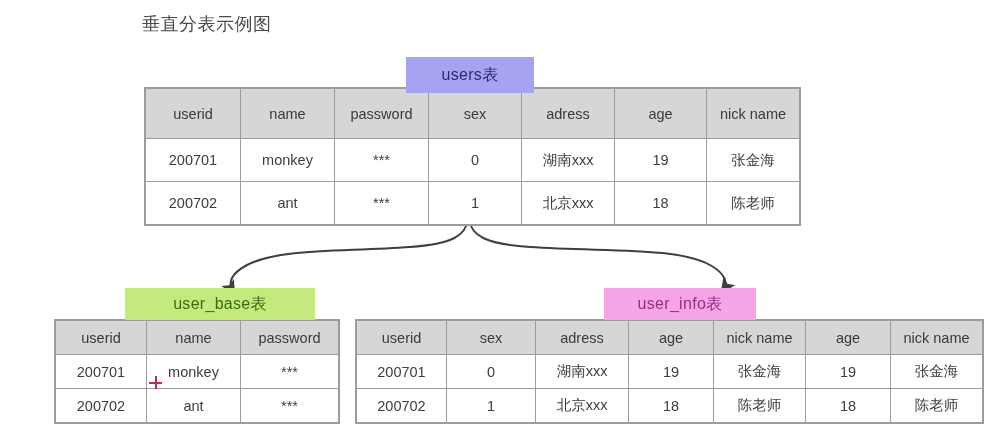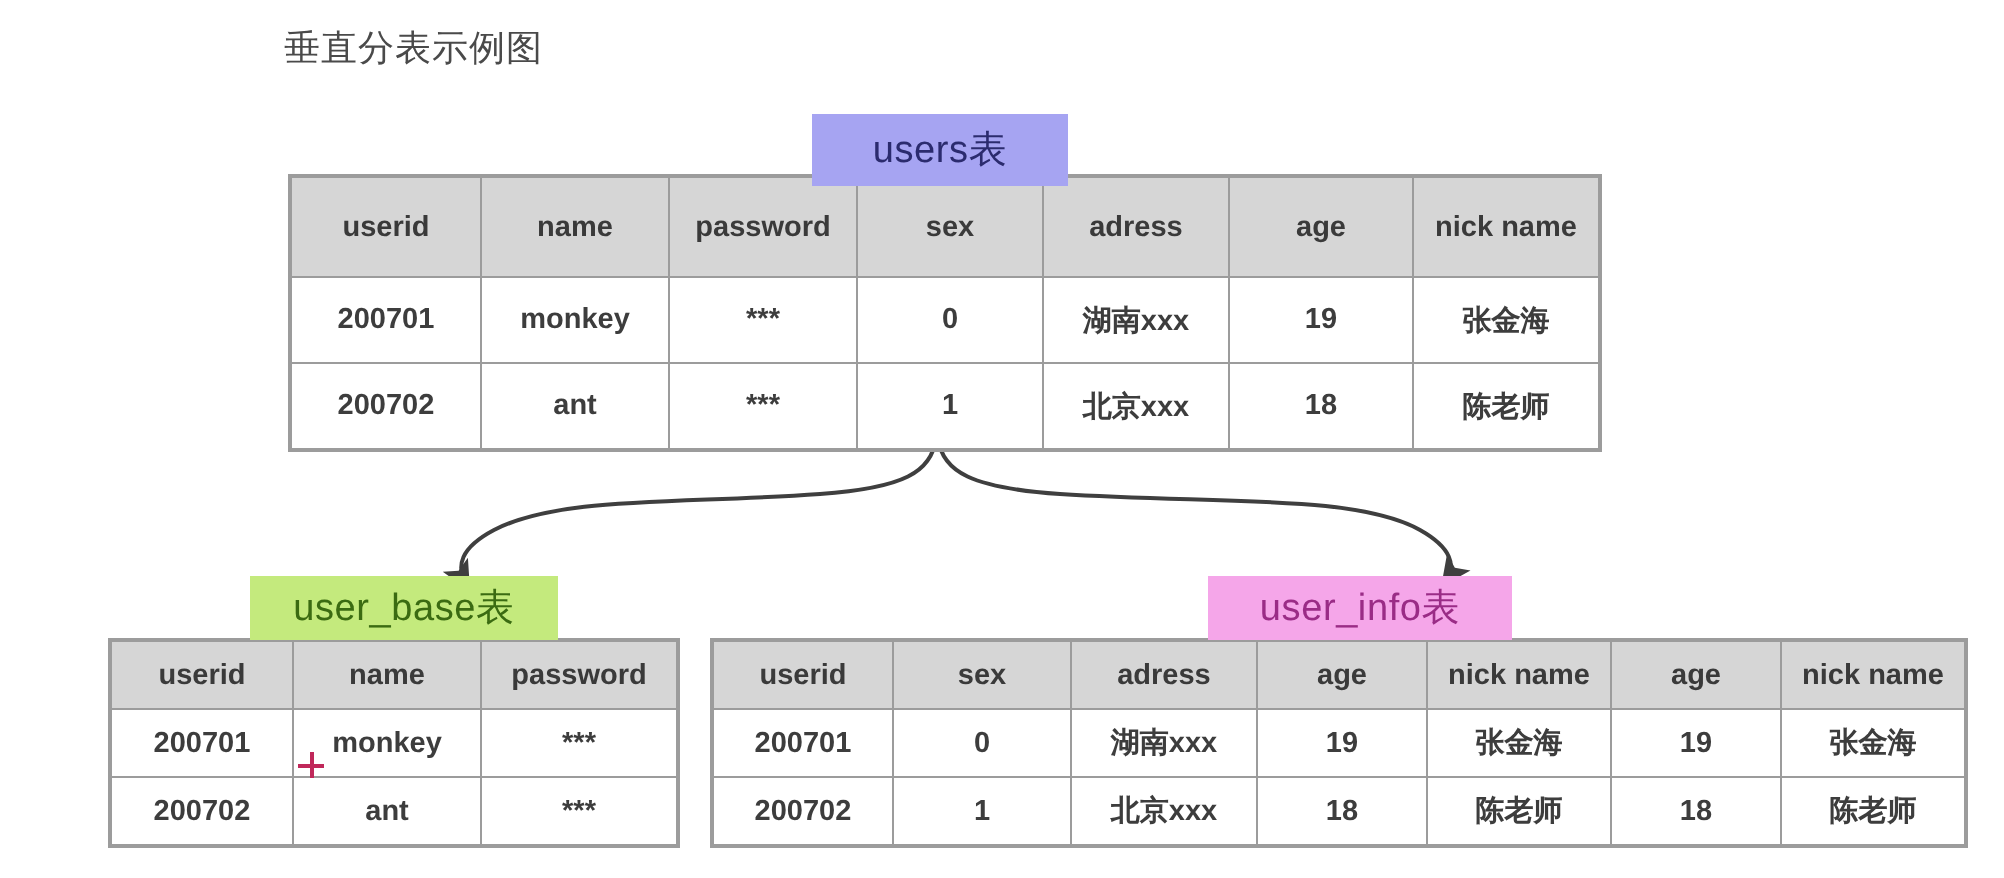--- a/index.html
+++ b/index.html
@@ -39,21 +39,20 @@
   }
   .db-table td {
     border: 1px solid #9c9c9c;
     text-align: center;
     vertical-align: middle;
     font-size: 14.5px;
     color: #3d3d3d;
     padding: 0;
     background: #ffffff;
     white-space: nowrap;
-    font-weight: bold;
   }
   .db-table tr.hdr td {
     background: #d6d6d6;
     color: #3a3a3a;
     font-size: 14.5px;
   }
   .db-table.outer {
     box-shadow: 0 0 0 1px #9c9c9c;
   }
 
@@ -71,34 +70,34 @@
   #tbl-user-info { left: 356px; top: 320px; }
   #tbl-user-info tr { height: 34px; }
   #tbl-user-info tr.hdr { height: 34px; }
 
   
   .tag {
     position: absolute;
     display: flex;
     align-items: center;
     justify-content: center;
-    font-size: 19px;
+    font-size: 16px;
     line-height: 1;
     white-space: nowrap;
     letter-spacing: 0.3px;
   }
   #tag-users {
     left: 406px; top: 57px;
     width: 128px; height: 36px;
     background: #a6a4f2;
     color: #2b2b6e;
   }
   #tag-user-base {
     left: 125px; top: 288px;
-    width: 154px; height: 32px;
+    width: 190px; height: 32px;
     background: #c4ea7d;
     color: #3b6b12;
   }
   #tag-user-info {
     left: 604px; top: 288px;
     width: 152px; height: 32px;
     background: #f5a6e9;
     color: #9a2c86;
   }
 

